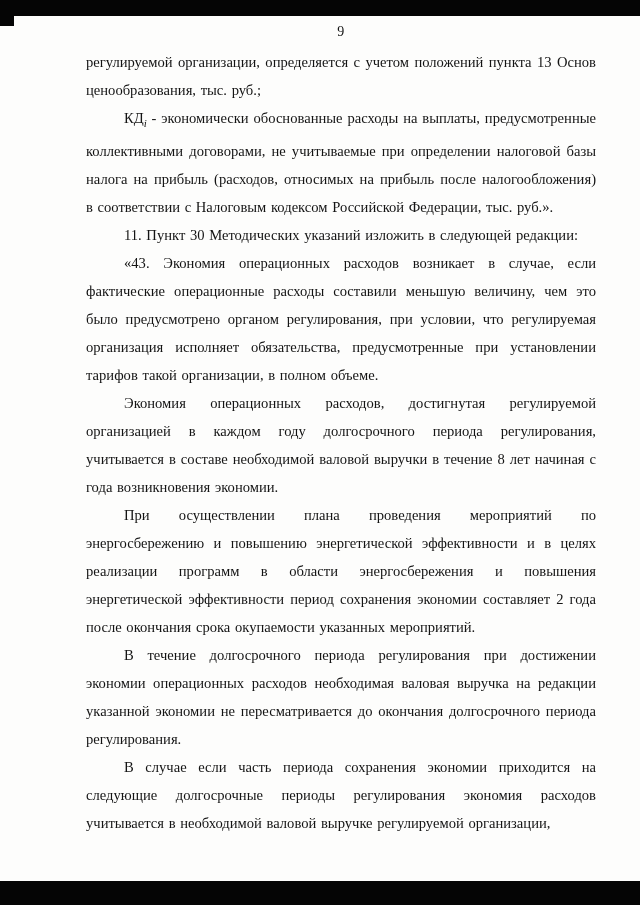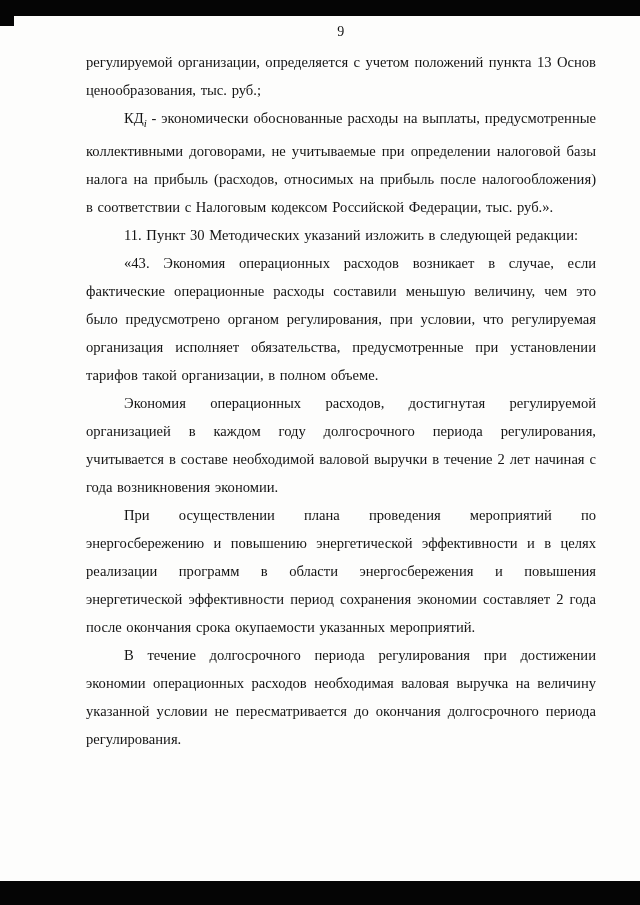--- a/index.html
+++ b/index.html
@@ -81,22 +81,23 @@
     <p class="page-number">9</p>
 
     <p class="para">регулируемой организации, определяется с учетом положений пункта 13 Основ ценообразования, тыс. руб.;</p>
 
     <p class="para indent"><span>КД</span><span class="sub-i">i</span><span> - экономически обоснованные расходы на выплаты, предусмотренные коллективными договорами, не учитываемые при определении налоговой базы налога на прибыль (расходов, относимых на прибыль после налогообложения) в соответствии с Налоговым кодексом Российской Федерации, тыс. руб.».</span></p>
 
     <p class="para indent">11. Пункт 30 Методических указаний изложить в следующей редакции:</p>
 
     <p class="para indent">«43. Экономия операционных расходов возникает в случае, если фактические операционные расходы составили меньшую величину, чем это было предусмотрено органом регулирования, при условии, что регулируемая организация исполняет обязательства, предусмотренные при установлении тарифов такой организации, в полном объеме.</p>
 
-    <p class="para indent">Экономия операционных расходов, достигнутая регулируемой организацией в каждом году долгосрочного периода регулирования, учитывается в составе необходимой валовой выручки в течение 2 лет начиная с года возникновения экономии.</p>
+    <p class="para indent">Экономия операционных расходов, достигнутая регулируемой организацией в каждом году долгосрочного периода регулирования, учитывается в составе необходимой валовой выручки в течение 8 лет начиная с года возникновения экономии.</p>
 
     <p class="para indent">При осуществлении плана проведения мероприятий по энергосбережению и повышению энергетической эффективности и в целях реализации программ в области энергосбережения и повышения энергетической эффективности период сохранения экономии составляет 2 года после окончания срока окупаемости указанных мероприятий.</p>
 
-    <p class="para indent">В течение долгосрочного периода регулирования при достижении экономии операционных расходов необходимая валовая выручка на величину указанной условии не пересматривается до окончания долгосрочного периода регулирования.</p>
+    <p class="para indent">В течение долгосрочного периода регулирования при достижении экономии операционных расходов необходимая валовая выручка на редакции указанной экономии не пересматривается до окончания долгосрочного периода регулирования.</p>
 
+    <p class="para indent">В случае если часть периода сохранения экономии приходится на следующие долгосрочные периоды регулирования экономия расходов учитывается в необходимой валовой выручке регулируемой организации,</p>
   </div>
 
   <div class="scan-bar-bottom"></div>
 </div>
 
 </body></html>

